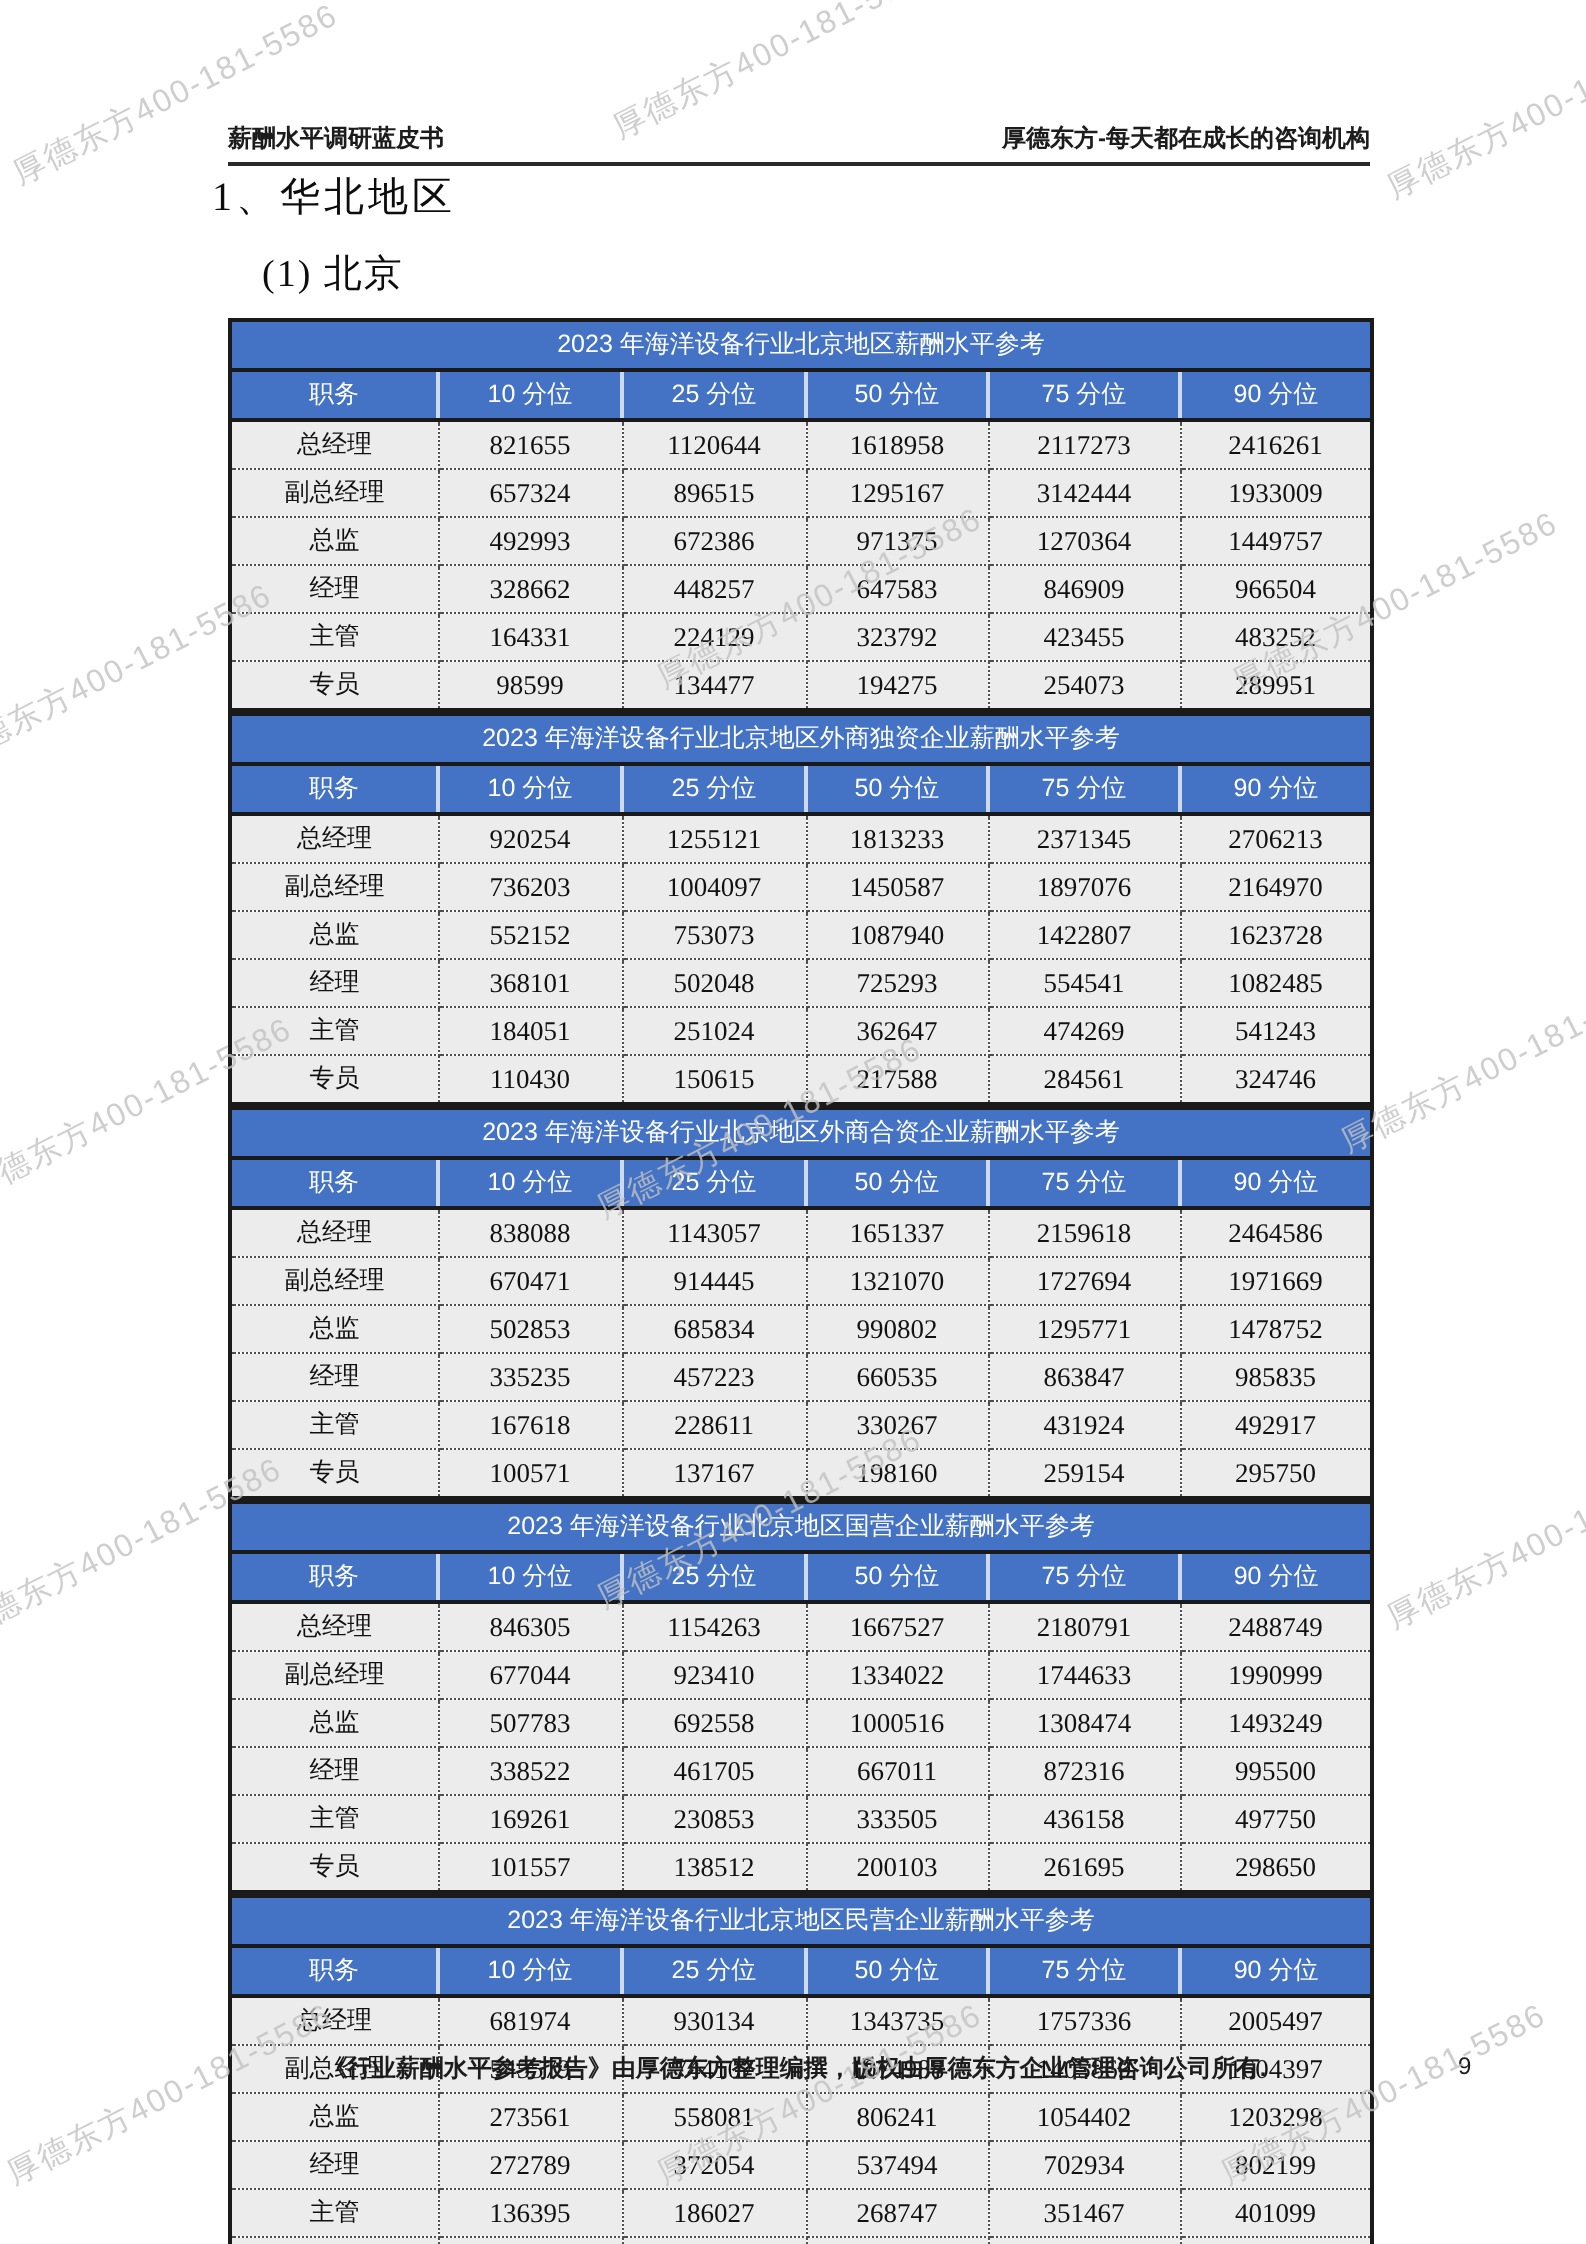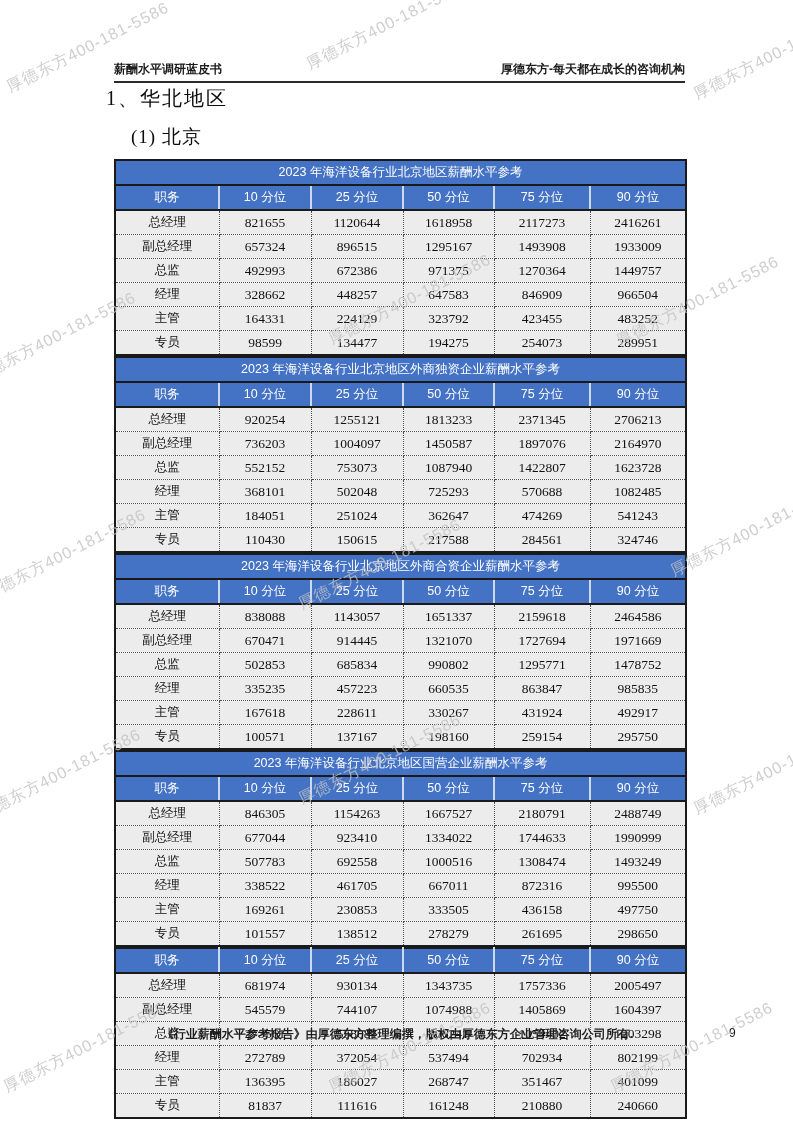--- a/index.html
+++ b/index.html
@@ -116,21 +116,21 @@
             <td>1120644</td>
             <td>1618958</td>
             <td>2117273</td>
             <td>2416261</td>
           </tr>
           <tr class="data-row">
             <td class="label-cell">副总经理</td>
             <td>657324</td>
             <td>896515</td>
             <td>1295167</td>
-            <td>1493908</td>
+            <td>3142444</td>
             <td>1933009</td>
           </tr>
           <tr class="data-row">
             <td class="label-cell">总监</td>
             <td>492993</td>
             <td>672386</td>
             <td>971375</td>
             <td>1270364</td>
             <td>1449757</td>
           </tr>
@@ -203,21 +203,21 @@
             <td>753073</td>
             <td>1087940</td>
             <td>1422807</td>
             <td>1623728</td>
           </tr>
           <tr class="data-row">
             <td class="label-cell">经理</td>
             <td>368101</td>
             <td>502048</td>
             <td>725293</td>
-            <td>570688</td>
+            <td>554541</td>
             <td>1082485</td>
           </tr>
           <tr class="data-row">
             <td class="label-cell">主管</td>
             <td>184051</td>
             <td>251024</td>
             <td>362647</td>
             <td>474269</td>
             <td>541243</td>
           </tr>
@@ -360,36 +360,39 @@
             <td>169261</td>
             <td>230853</td>
             <td>333505</td>
             <td>436158</td>
             <td>497750</td>
           </tr>
           <tr class="data-row">
             <td class="label-cell">专员</td>
             <td>101557</td>
             <td>138512</td>
-            <td>278279</td>
+            <td>200103</td>
             <td>261695</td>
             <td>298650</td>
           </tr>
         </tbody>
       </table>
       <table class="salary-table">
         <colgroup>
           <col style="width: 104px;">
           <col style="width: 92px;">
           <col style="width: 92px;">
           <col style="width: 91px;">
           <col style="width: 96px;">
           <col style="width: 96px;">
         </colgroup>
         <tbody>
+          <tr>
+            <td colspan="6" class="title-cell">2023 年海洋设备行业北京地区民营企业薪酬水平参考</td>
+          </tr>
           <tr class="head-row">
             <td>职务</td>
             <td>10 分位</td>
             <td>25 分位</td>
             <td>50 分位</td>
             <td>75 分位</td>
             <td>90 分位</td>
           </tr>
           <tr class="data-row">
             <td class="label-cell">总经理</td>

